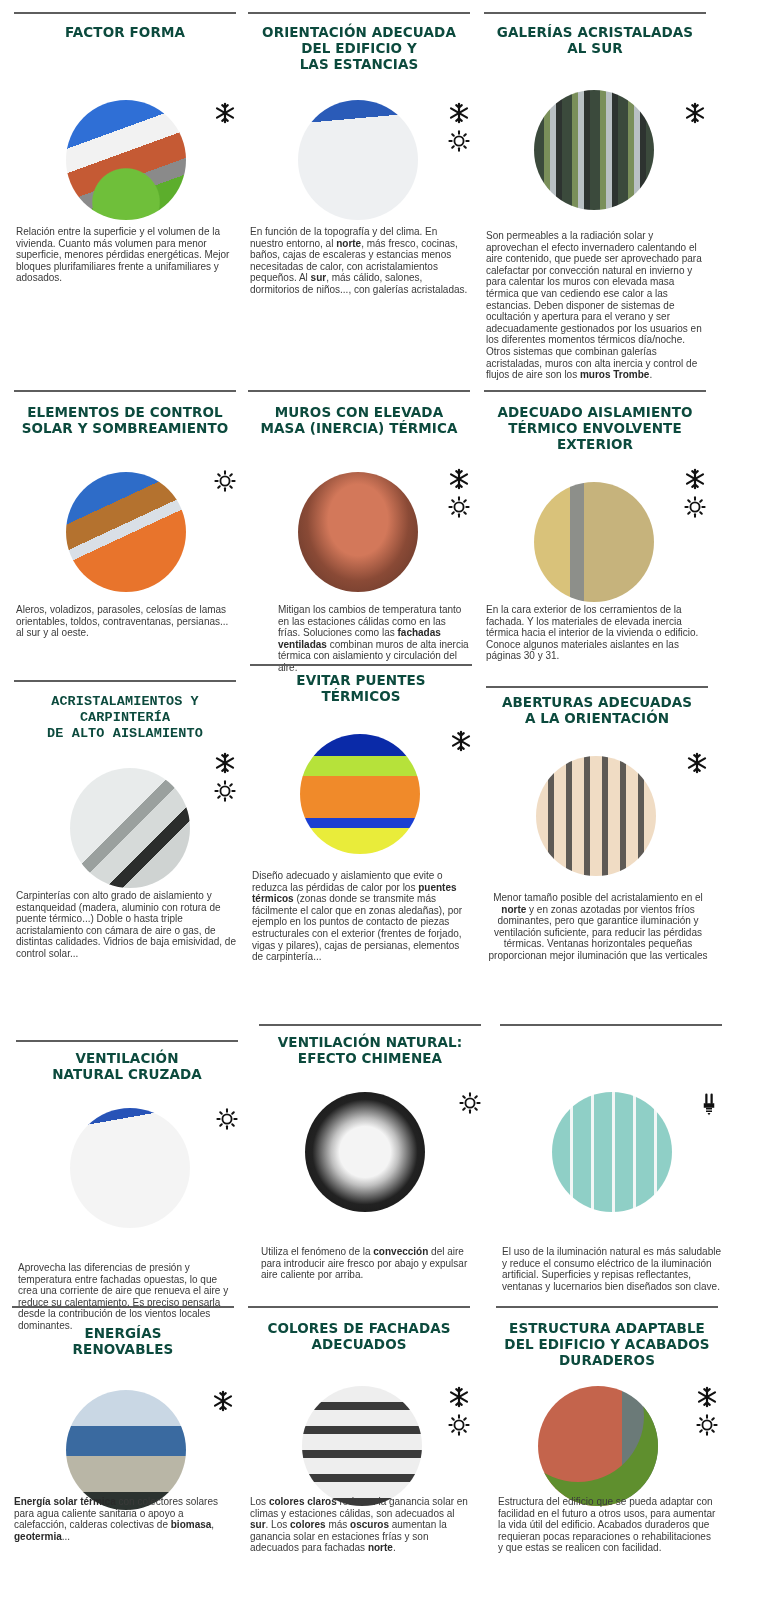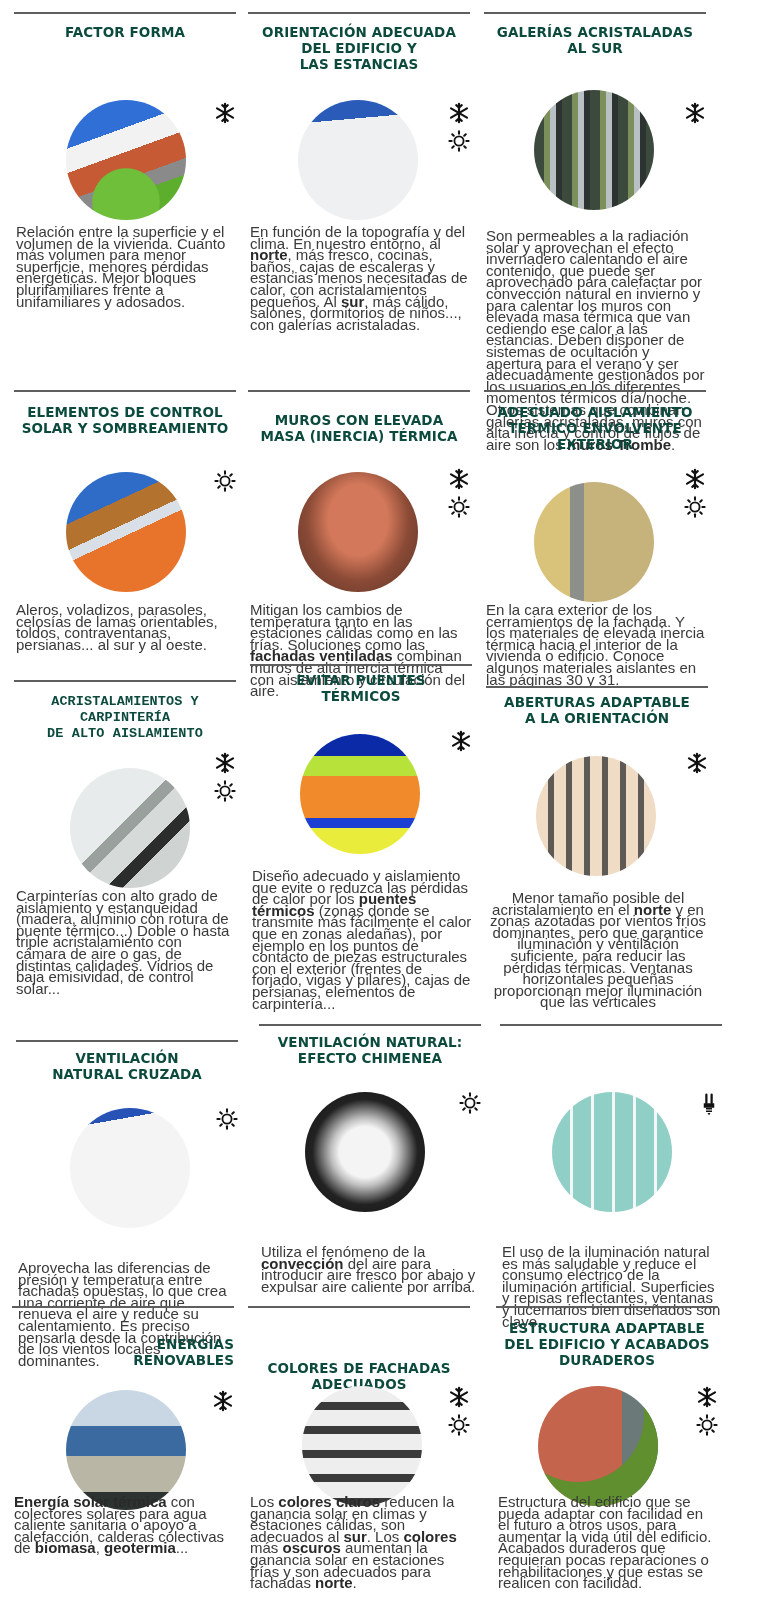--- a/index.html
+++ b/index.html
@@ -3,21 +3,21 @@
 <meta charset="utf-8">
 <style>
   html, body { margin: 0; padding: 0; background: #ffffff; }
   body { width: 760px; height: 1615px; position: relative; overflow: hidden; font-family: "Liberation Sans", sans-serif; }
   .card { position: absolute; width: 222px; }
   .rule { position: absolute; left: 0; right: 0; top: 0; height: 2px; background: #5e5e5e; }
   .title { position: absolute; left: 0; right: 0; top: 12px; text-align: center; color: #0c4a3d; font-family: "DejaVu Sans", sans-serif; font-weight: bold; font-size: 13.5px; line-height: 16px; letter-spacing: 0.1px; white-space: pre-line; }
   .photo { position: absolute; width: 120px; height: 120px; border-radius: 50%; overflow: hidden; }
   .icons { position: absolute; right: -2px; width: 26px; display: flex; flex-direction: column; align-items: center; gap: 6px; }
   .icon { width: 22px; height: 22px; display: block; }
-  .desc { position: absolute; left: 2px; right: 0; color: #3a3a3a; font-size: 15px; line-height: 11.6px; }
+  .desc { position: absolute; left: 2px; right: 0; color: #3a3a3a; font-size: 10px; line-height: 11.6px; }
   .desc b { font-weight: bold; color: #2a2a2a; }
 </style>
 </head>
 <body>
 
 <div class="card" style="left:14px; top:12px; height:340px;">
   <div class="rule"></div>
   <div class="title">FACTOR FORMA</div>
   <div class="photo" style="left:52px; top:88px; background: radial-gradient(circle at 50% 85%, #6fbf3a 0 28%, transparent 29%), linear-gradient(160deg,#2f6fd6 0 30%, #f2f2f2 30% 45%, #c55a34 45% 62%, #8a8a8a 62% 72%, #5cae2c 72%);"></div>
   <div class="icons" style="top:90px;">
@@ -101,21 +101,21 @@
             <line x1="4.6" y1="19.4" x2="6.3" y2="17.7"></line>
             <line x1="17.7" y1="6.3" x2="19.4" y2="4.6"></line>
           </g>
         </svg></span>
   </div>
   <div class="desc" style="top:214px;"><span>Aleros, voladizos, parasoles, celosías de lamas orientables, toldos, contraventanas, persianas... al sur y al oeste.</span></div>
 </div>
 
 <div class="card" style="left:248px; top:390px; height:280px;">
   <div class="rule"></div>
-  <div class="title" style="top:22px;text-align:center;">MUROS CON ELEVADA
+  <div class="title" style="top:14px;text-align:center;">MUROS CON ELEVADA
 MASA (INERCIA) TÉRMICA</div>
   <div class="photo" style="left:50px; top:82px; background: radial-gradient(ellipse at 50% 40%, #d3785a 0 35%, #8a4a36 60%, #5b3327 100%);"></div>
   <div class="icons" style="top:78px;">
     <span class="icon"><svg viewBox="0 0 24 24" width="22" height="22">
           <g stroke="#111" stroke-width="2.4" stroke-linecap="round" fill="none">
             <line x1="12" y1="2" x2="12" y2="22"></line>
             <line x1="3.3" y1="7" x2="20.7" y2="17"></line>
             <line x1="3.3" y1="17" x2="20.7" y2="7"></line>
             <path d="M9 3.5 L12 6 L15 3.5 M9 20.5 L12 18 L15 20.5"></path>
           </g>
@@ -127,21 +127,21 @@
             <line x1="12" y1="20" x2="12" y2="22.5"></line>
             <line x1="1.5" y1="12" x2="4" y2="12"></line>
             <line x1="20" y1="12" x2="22.5" y2="12"></line>
             <line x1="4.6" y1="4.6" x2="6.3" y2="6.3"></line>
             <line x1="17.7" y1="17.7" x2="19.4" y2="19.4"></line>
             <line x1="4.6" y1="19.4" x2="6.3" y2="17.7"></line>
             <line x1="17.7" y1="6.3" x2="19.4" y2="4.6"></line>
           </g>
         </svg></span>
   </div>
-  <div class="desc" style="top:214px;"><span>Mitigan los cambios de temperatura tanto en las estaciones cálidas como en las frías. Soluciones como las </span><b>fachadas ventiladas</b><span> combinan muros de alta inercia térmica con aislamiento y circulación del aire.</span></div>
+  <div class="desc" style="top:214px;margin-left:28px;"><span>Mitigan los cambios de temperatura tanto en las estaciones cálidas como en las frías. Soluciones como las </span><b>fachadas ventiladas</b><span> combinan muros de alta inercia térmica con aislamiento y circulación del aire.</span></div>
 </div>
 
 <div class="card" style="left:484px; top:390px; height:280px;">
   <div class="rule"></div>
   <div class="title" style="top:14px;">ADECUADO AISLAMIENTO
 TÉRMICO ENVOLVENTE
 EXTERIOR</div>
   <div class="photo" style="left:50px; top:92px; background: linear-gradient(90deg,#d9c27a 0 30%, #8d8f8a 30% 42%, #c6b37c 42% 100%);"></div>
   <div class="icons" style="top:78px;">
     <span class="icon"><svg viewBox="0 0 24 24" width="22" height="22">
@@ -214,21 +214,21 @@
             <line x1="3.3" y1="17" x2="20.7" y2="7"></line>
             <path d="M9 3.5 L12 6 L15 3.5 M9 20.5 L12 18 L15 20.5"></path>
           </g>
         </svg></span>
   </div>
   <div class="desc" style="top:206px;"><span>Diseño adecuado y aislamiento que evite o reduzca las pérdidas de calor por los </span><b>puentes térmicos</b><span> (zonas donde se transmite más fácilmente el calor que en zonas aledañas), por ejemplo en los puntos de contacto de piezas estructurales con el exterior (frentes de forjado, vigas y pilares), cajas de persianas, elementos de carpintería...</span></div>
 </div>
 
 <div class="card" style="left:486px; top:686px; height:300px;">
   <div class="rule"></div>
-  <div class="title" style="top:8px;">ABERTURAS ADAPTABLE
+  <div class="title" style="top:8px;">ABERTURAS ADECUADAS
 A LA ORIENTACIÓN</div>
   <div class="photo" style="left:50px; top:70px; background: repeating-linear-gradient(90deg,#f0dcc4 0 12px,#5e5a55 12px 18px), #f0dcc4;"></div>
   <div class="icons" style="top:66px;">
     <span class="icon"><svg viewBox="0 0 24 24" width="22" height="22">
           <g stroke="#111" stroke-width="2.4" stroke-linecap="round" fill="none">
             <line x1="12" y1="2" x2="12" y2="22"></line>
             <line x1="3.3" y1="7" x2="20.7" y2="17"></line>
             <line x1="3.3" y1="17" x2="20.7" y2="7"></line>
             <path d="M9 3.5 L12 6 L15 3.5 M9 20.5 L12 18 L15 20.5"></path>
           </g>
@@ -293,39 +293,39 @@
           <rect x="5" y="15" width="14" height="6" fill="#111"></rect>
           <path d="M8 22 h8 M8 24 h8 M8 26 h8" stroke="#111" stroke-width="1.4"></path>
           <path d="M10 28 L12 31 L14 28 Z" fill="#111"></path>
         </svg></span>
   </div>
   <div class="desc" style="top:222px;"><span>El uso de la iluminación natural es más saludable y reduce el consumo eléctrico de la iluminación artificial. Superficies y repisas reflectantes, ventanas y lucernarios bien diseñados son clave.</span></div>
 </div>
 
 <div class="card" style="left:12px; top:1306px; height:300px;">
   <div class="rule"></div>
-  <div class="title" style="top:30px;text-align:right;">ENERGÍAS
+  <div class="title" style="top:19px;">ENERGÍAS
 RENOVABLES</div>
   <div class="photo" style="left:54px; top:84px; background: linear-gradient(180deg,#c9d7e4 0 30%, #3a6aa0 30% 55%, #b9b6a6 55% 85%, #2c3330 85%);"></div>
   <div class="icons" style="top:84px;">
     <span class="icon"><svg viewBox="0 0 24 24" width="22" height="22">
           <g stroke="#111" stroke-width="2.4" stroke-linecap="round" fill="none">
             <line x1="12" y1="2" x2="12" y2="22"></line>
             <line x1="3.3" y1="7" x2="20.7" y2="17"></line>
             <line x1="3.3" y1="17" x2="20.7" y2="7"></line>
             <path d="M9 3.5 L12 6 L15 3.5 M9 20.5 L12 18 L15 20.5"></path>
           </g>
         </svg></span>
   </div>
   <div class="desc" style="top:190px;"><b>Energía solar térmica</b><span> con colectores solares para agua caliente sanitaria o apoyo a calefacción, calderas colectivas de </span><b>biomasa</b><span>, </span><b>geotermia</b><span>...</span></div>
 </div>
 
 <div class="card" style="left:248px; top:1306px; height:300px;">
   <div class="rule"></div>
-  <div class="title" style="top:14px;margin-top:40px;">COLORES DE FACHADAS
+  <div class="title" style="top:14px;">COLORES DE FACHADAS
 ADECUADOS</div>
   <div class="photo" style="left:54px; top:80px; background: repeating-linear-gradient(180deg,#eeeeee 0 16px,#3a3a3a 16px 24px), #ddd;"></div>
   <div class="icons" style="top:80px;">
     <span class="icon"><svg viewBox="0 0 24 24" width="22" height="22">
           <g stroke="#111" stroke-width="2.4" stroke-linecap="round" fill="none">
             <line x1="12" y1="2" x2="12" y2="22"></line>
             <line x1="3.3" y1="7" x2="20.7" y2="17"></line>
             <line x1="3.3" y1="17" x2="20.7" y2="7"></line>
             <path d="M9 3.5 L12 6 L15 3.5 M9 20.5 L12 18 L15 20.5"></path>
           </g>

